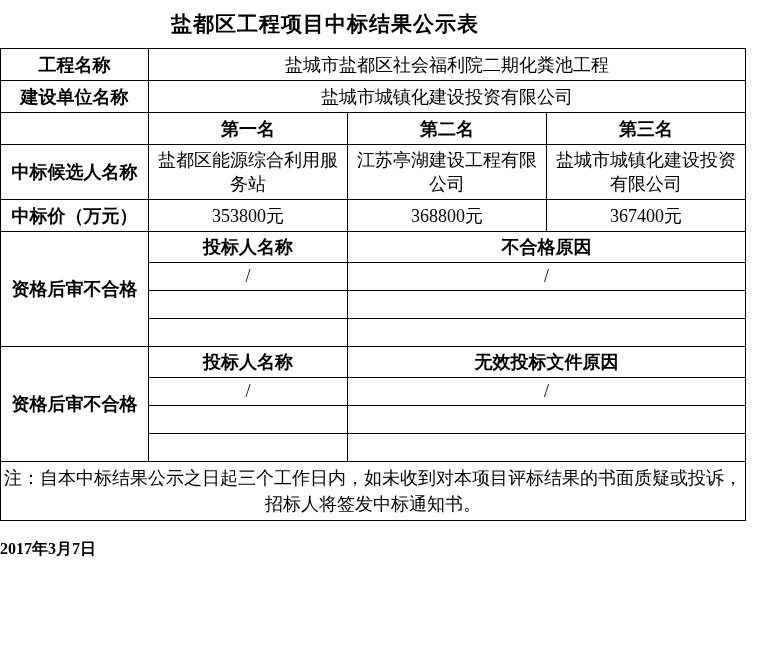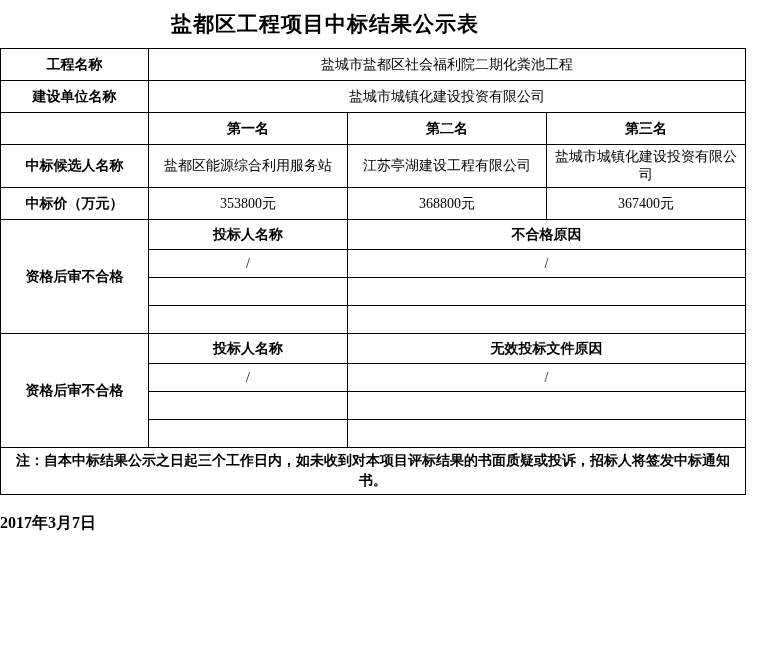--- a/index.html
+++ b/index.html
@@ -32,44 +32,44 @@
   table.main {
     border-collapse: collapse;
     width: 745px;
     margin: 0 auto;
     table-layout: fixed;
   }
   table.main td {
     border: 1px solid #000000;
     text-align: center;
     vertical-align: middle;
-    font-size: 14px;
+    font-size: 18px;
     padding: 3px 2px;
     font-family: "Liberation Serif", "DejaVu Serif", serif;
   }
   td.lbl {
     font-weight: bold;
     font-size: 15px;
   }
   td.bold {
     font-weight: bold;
   }
   td.plain {
     font-weight: normal;
     margin-top: 36px;
   }
   .row-h32 { height: 32px; }
   .row-h30 { height: 30px; }
   .row-h28 { height: 28px; }
   .note {
     font-size: 14px;
-    line-height: 20px;
+    line-height: 26px;
     text-align: left;
     padding: 6px 8px 6px 8px;
-    font-weight: bold;
+    font-weight: normal;
     font-family: "Liberation Serif", "DejaVu Serif", serif;
   }
   .date {
     text-align: left;
     font-size: 16px;
     font-weight: bold;
     padding-right: 20px;
     padding-top: 18px;
     font-family: "Liberation Serif", "DejaVu Serif", serif;
   }

